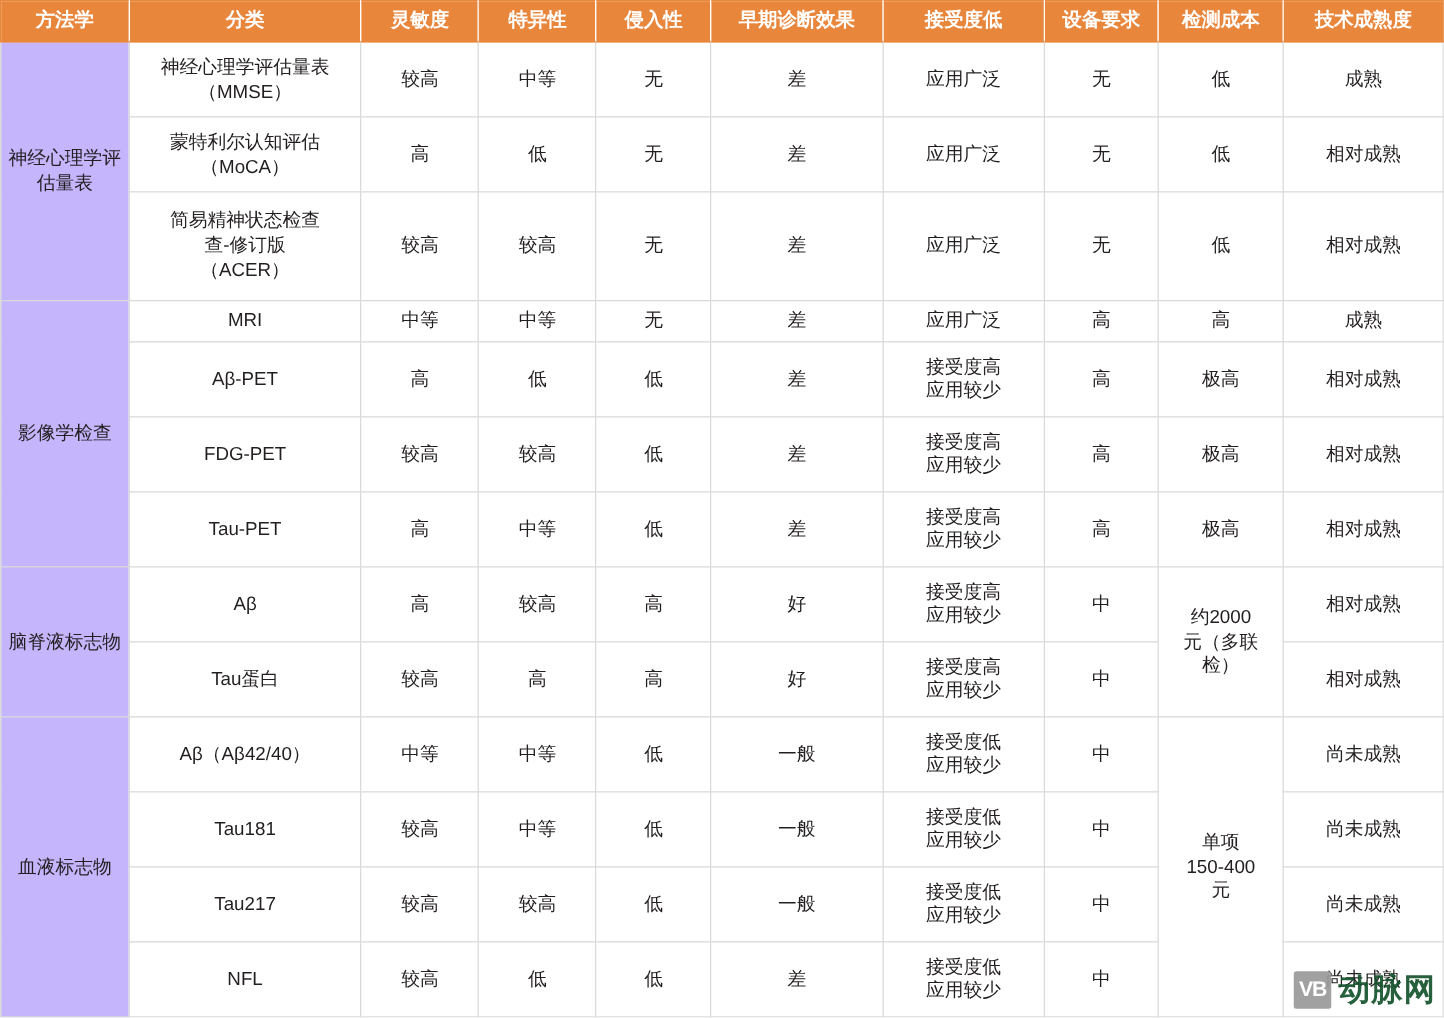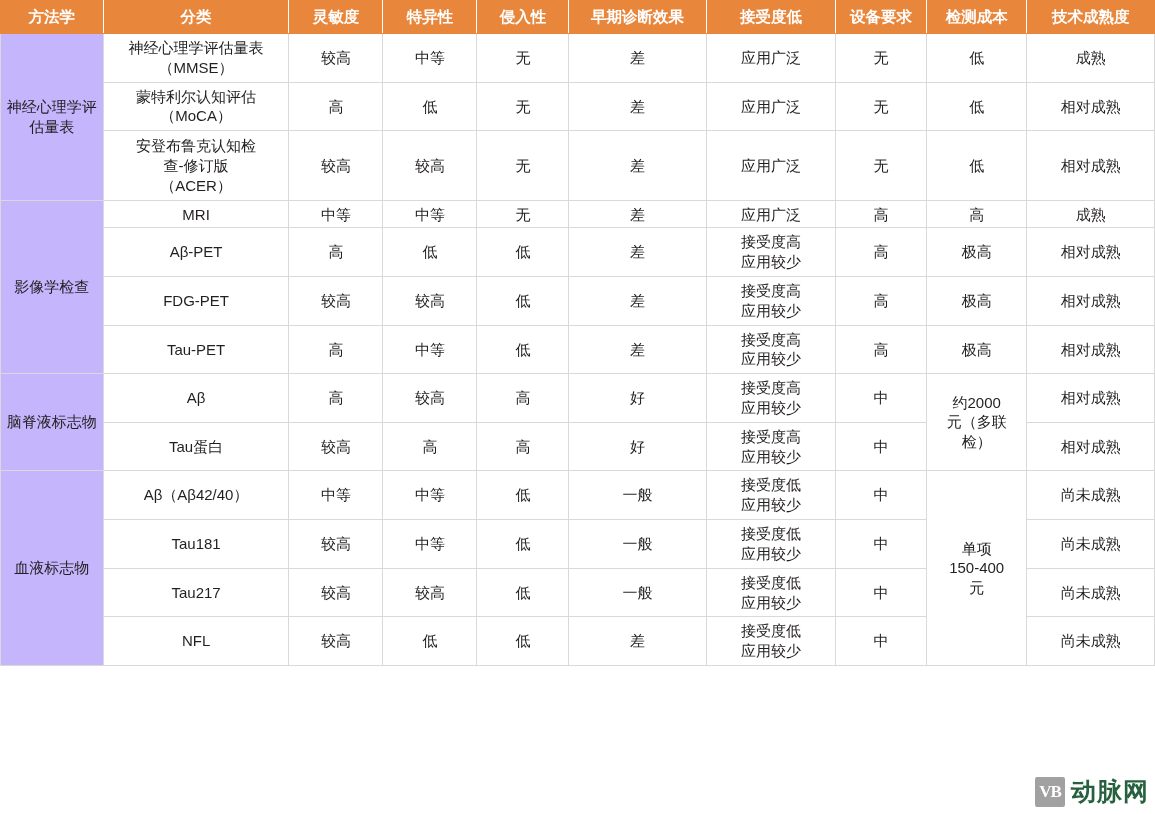--- a/index.html
+++ b/index.html
@@ -11,21 +11,21 @@
     width: 1155px;
     height: 814px;
     font-family: "Liberation Sans", "DejaVu Sans", sans-serif;
     color: #231f20;
     overflow: hidden;
   }
   table.matrix {
     border-collapse: collapse;
     table-layout: fixed;
     width: 1155px;
-    height: 666px;
+    height: 814px;
   }
   table.matrix th,
   table.matrix td {
     border: 1px solid #d9d9d9;
     text-align: center;
     vertical-align: middle;
     font-size: 15px;
     line-height: 1.32;
     padding: 2px 3px;
     word-break: break-word;
@@ -53,21 +53,20 @@
     display: block;
   }
   .wm {
     position: absolute;
     right: 6px;
     bottom: 6px;
     display: flex;
     align-items: center;
     gap: 6px;
     opacity: 0.92;
-    font-family: Liberation Serif, serif;
   }
   .wm-badge {
     width: 30px;
     height: 30px;
     background: #9a9a9a;
     color: #ffffff;
     font-size: 17px;
     font-weight: bold;
     display: flex;
     align-items: center;
@@ -175,21 +174,21 @@
           </td>
           <td class="sub cell-lines">
             <span>低</span>
           </td>
           <td class="sub cell-lines">
             <span>相对成熟</span>
           </td>
         </tr>
         <tr>
           <td class="sub cell-lines">
-            <span>安登布鲁克认知检</span>
+            <span>简易精神状态检查</span>
             <span>查-修订版</span>
             <span>（ACER）</span>
           </td>
           <td class="sub cell-lines">
             <span>较高</span>
           </td>
           <td class="sub cell-lines">
             <span>较高</span>
           </td>
           <td class="sub cell-lines">

